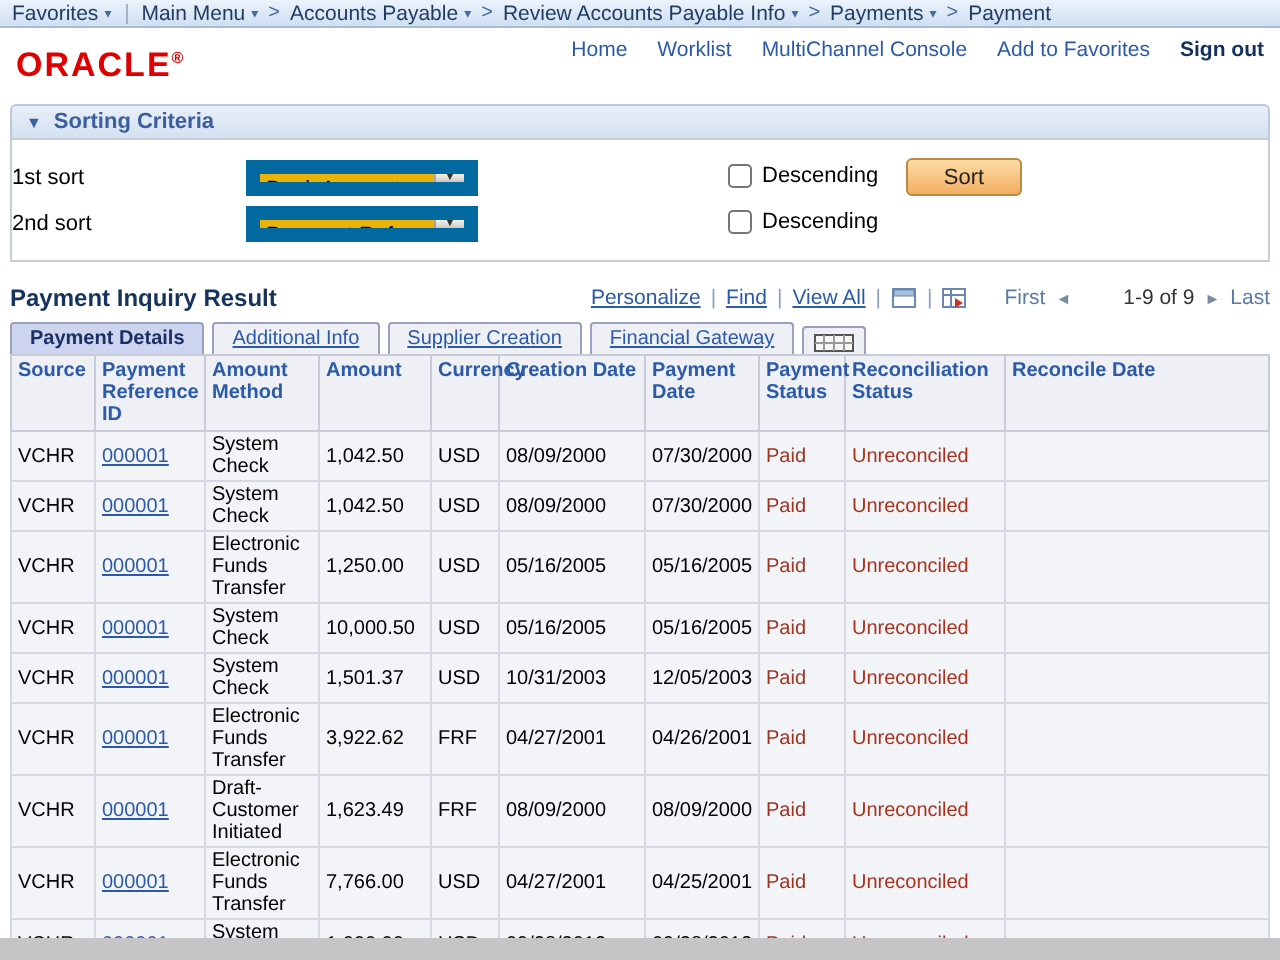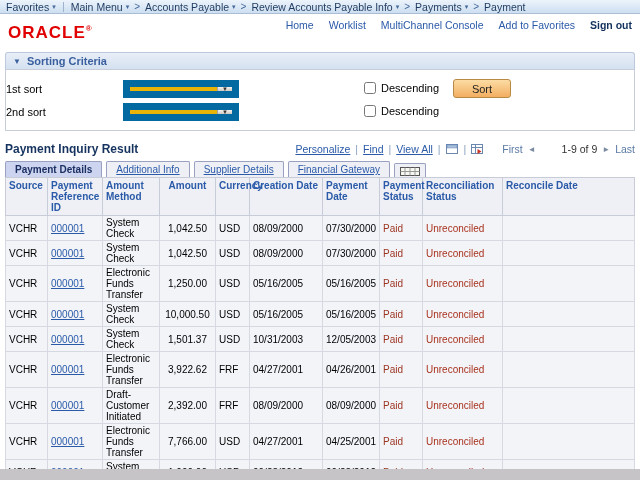--- a/index.html
+++ b/index.html
@@ -57,21 +57,21 @@
     background:#eff0f6; color:#2a5aa8; text-decoration:underline; cursor:pointer; white-space:nowrap; }
   .tab.active { background:#ccd4ef; color:#1c2f63; font-weight:bold; text-decoration:none; }
   .tab.icon-tab { padding:3px 5px 1px; text-decoration:none; display:flex; align-items:center; }
 
   
   table.grid { border-collapse:collapse; margin:0 5px; width:630px; table-layout:fixed; }
   .grid th { background:#eef0f5; color:#2a5aa8; font-weight:bold; font-size:10px; line-height:11px; text-align:left;
     vertical-align:top; padding:2px 3px; border:1px solid #c8cbd8; cursor:pointer; }
   .grid td { background:#f3f4f8; color:#000; font-size:10px; line-height:11px; vertical-align:middle;
     padding:1px 3px; border:1px solid #d7d9e2; }
-  th.h-amount, td.c-amount { text-align:center; }
+  th.h-amount, td.c-amount { text-align:left; }
   td.c-ref { color:#2a5aa8; text-decoration:underline; cursor:pointer; }
   td.c-status { color:#9c3421; }
   td.c-recon { color:#a8321e; }
 </style>
 </head>
 <body>
 
 <div class="page">
 
   <div class="crumb-bar">
@@ -172,21 +172,21 @@
       <span class="pager-arrow">◄</span>
       <span class="pager-range">1-9 of 9</span>
       <span class="pager-arrow">►</span>
       <span class="pager">Last</span>
     </span>
   </div>
 
   <div class="tabs">
     <span class="tab active">Payment Details</span>
     <span class="tab">Additional Info</span>
-    <span class="tab">Supplier Details</span>
+    <span class="tab">Supplier Creation</span>
     <span class="tab">Financial Gateway</span>
     <span class="tab icon-tab">
       <svg width="20" height="9" viewBox="0 0 20 9">
           <rect x="0.5" y="0.5" width="19" height="8" fill="#f7f7f2" stroke="#555"></rect>
           <line x1="5" y1="0.5" x2="5" y2="8.5" stroke="#999"></line>
           <line x1="10" y1="0.5" x2="10" y2="8.5" stroke="#999"></line>
           <line x1="15" y1="0.5" x2="15" y2="8.5" stroke="#999"></line>
           <line x1="0.5" y1="4.5" x2="19.5" y2="4.5" stroke="#999"></line>
         </svg>
     </span>
@@ -289,21 +289,21 @@
     <td class="c-cdate">04/27/2001</td>
     <td class="c-pdate">04/26/2001</td>
     <td class="c-status">Paid</td>
     <td class="c-recon">Unreconciled</td>
     <td class="c-rdate"></td>
   </tr>
         <tr>
     <td class="c-source">VCHR</td>
     <td class="c-ref">000001</td>
     <td class="c-method">Draft-Customer Initiated</td>
-    <td class="c-amount">2,392.00</td>
+    <td class="c-amount">1,623.49</td>
     <td class="c-currency">FRF</td>
     <td class="c-cdate">08/09/2000</td>
     <td class="c-pdate">08/09/2000</td>
     <td class="c-status">Paid</td>
     <td class="c-recon">Unreconciled</td>
     <td class="c-rdate"></td>
   </tr>
         <tr>
     <td class="c-source">VCHR</td>
     <td class="c-ref">000001</td>

